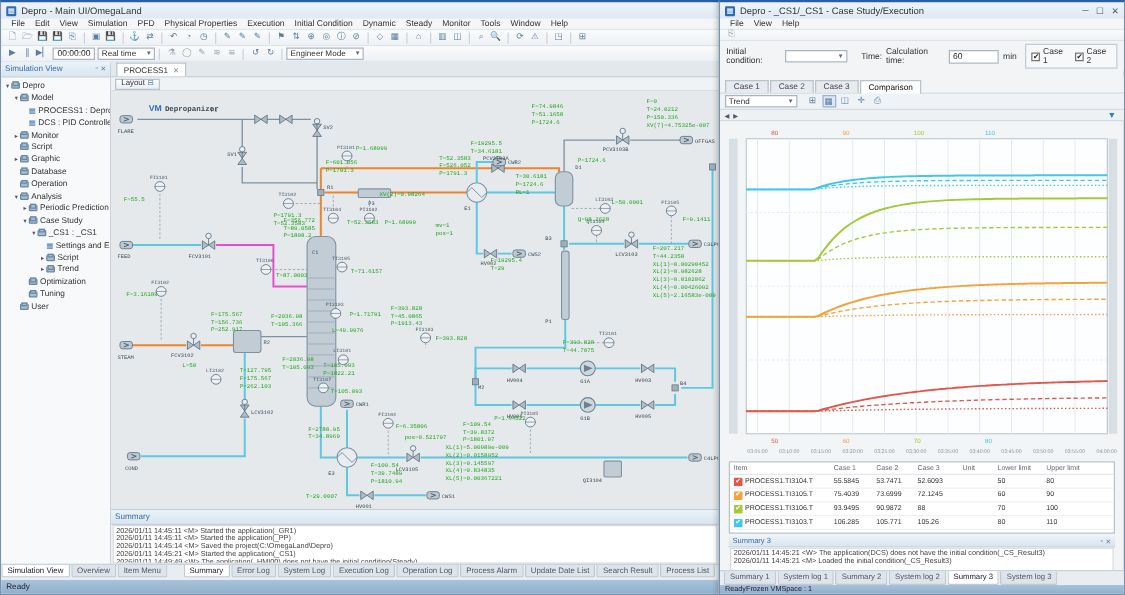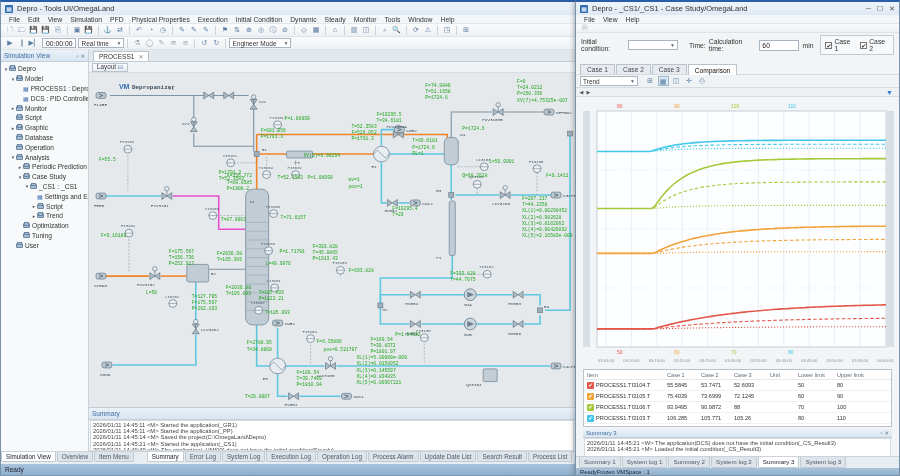--- a/index.html
+++ b/index.html
@@ -69,21 +69,21 @@
   #r-status{position:absolute;left:0;right:0;bottom:0;height:7px;background:linear-gradient(#a8c2da,#8fb0cd);font-size:5.8px;color:#223;display:flex;align-items:center;padding:0 4px;}
 </style>
 </head>
 <body>
 
 <div class="screen">
 
   <div class="win" id="win-left">
     <div class="titlebar">
       <span class="appicon">▦</span>
-      <span>Depro - Tools UI/OmegaLand</span>
+      <span>Depro - Main UI/OmegaLand</span>
     </div>
     <div class="menubar" id="l-menu">
         <span>File</span>
         <span>Edit</span>
         <span>View</span>
         <span>Simulation</span>
         <span>PFD</span>
         <span>Physical Properties</span>
         <span>Execution</span>
         <span>Initial Condition</span>
@@ -678,21 +678,21 @@
         <span class="btab">Process List</span>
       </div>
     <div class="statusbar">
       <span>Ready</span>
     </div>
   </div>
 
   <div class="win" id="win-right">
     <div class="titlebar">
       <span class="appicon">▦</span>
-      <span>Depro - _CS1/_CS1 - Case Study/OmegaLand</span>
+      <span>Depro - _CS1/_CS1 - Case Study/Execution</span>
       <span class="winbtns">
         <span>─</span>
         <span>☐</span>
         <span>✕</span>
       </span>
     </div>
     <div class="menubar" id="r-menu">
         <span>File</span>
         <span>View</span>
         <span>Help</span>

